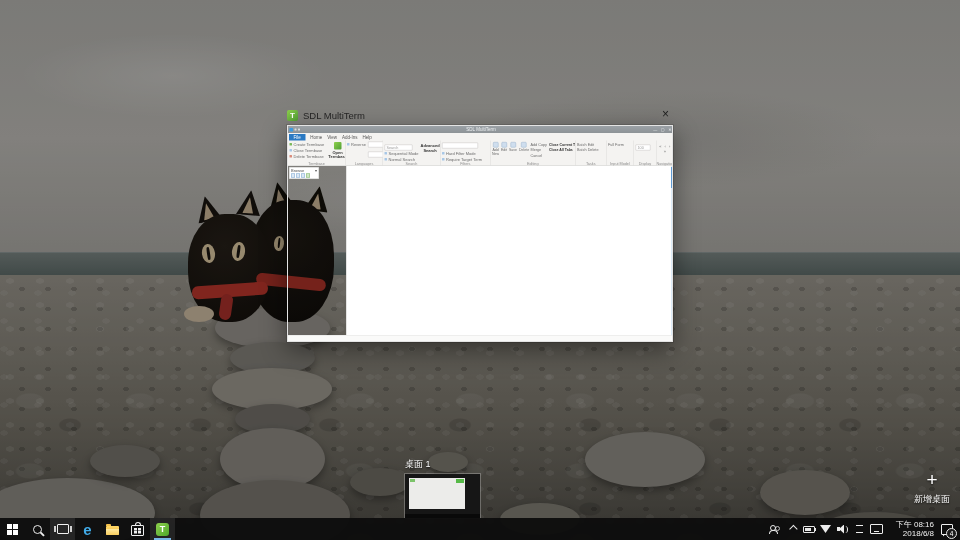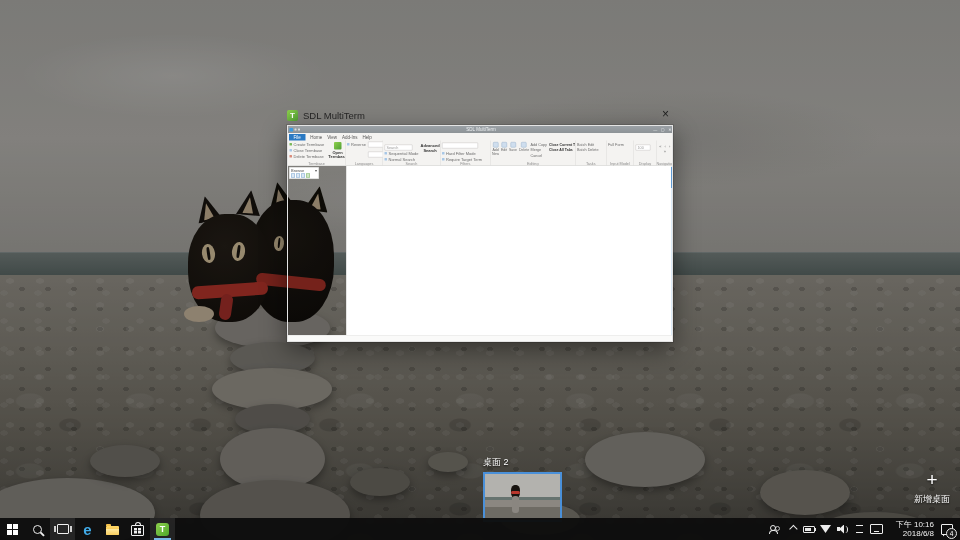--- a/index.html
+++ b/index.html
@@ -372,27 +372,28 @@
             <div class="vscroll">
                 <div class="vscroll-thumb"></div>
               </div>
           </div>
         </div>
         <div class="app-statusbar"></div>
       </div>
     </div>
   </div>
 
-  <div class="desktop" style="left:483px;top:456px;">
-    <div class="desk-label">桌面 2</div>
-    <div class="thumb selected">
-      <div class="mini-wall"></div>
-      <div style="position:absolute;left:26px;top:11px;width:9px;height:13px;background:#17130f;border-radius:40%;"></div>
-      <div style="position:absolute;left:27px;top:22px;width:7px;height:17px;background:#8a8680;border-radius:3px;"></div>
-      <div style="position:absolute;left:26px;top:17px;width:9px;height:3px;background:#b8362c;border-radius:2px;"></div>
+  <div class="desktop" style="left:405px;top:458px;">
+    <div class="desk-label">桌面 1</div>
+    <div class="thumb">
+      <div class="d1-window">
+        <div class="d1-green"></div>
+        <div class="d1-green2"></div>
+      </div>
+      <div class="d1-taskbar"></div>
     </div>
   </div>
   <div class="new-desktop">
     <div class="nd-plus">+</div>
     <div class="nd-label">新增桌面</div>
   </div>
 
   <div id="taskbar">
     <div class="tbtn">
         <div class="win-glyph"></div>
@@ -438,21 +439,21 @@
             <div class="vol-wave"></div>
           </div>
       </div>
       <div class="tray-btn">
           <div class="ime-glyph"></div>
         </div>
       <div class="tray-btn">
           <div class="kbd-glyph"></div>
         </div>
       <div class="clock">
-        <div>下午 10:16</div>
+        <div>下午 08:16</div>
         <div>2018/6/8</div>
       </div>
       <div class="tray-btn" style="width:20px;">
         <div class="ac-glyph"></div>
         <div class="ac-badge">4</div>
       </div>
     </div>
   </div>
 
 </div>

